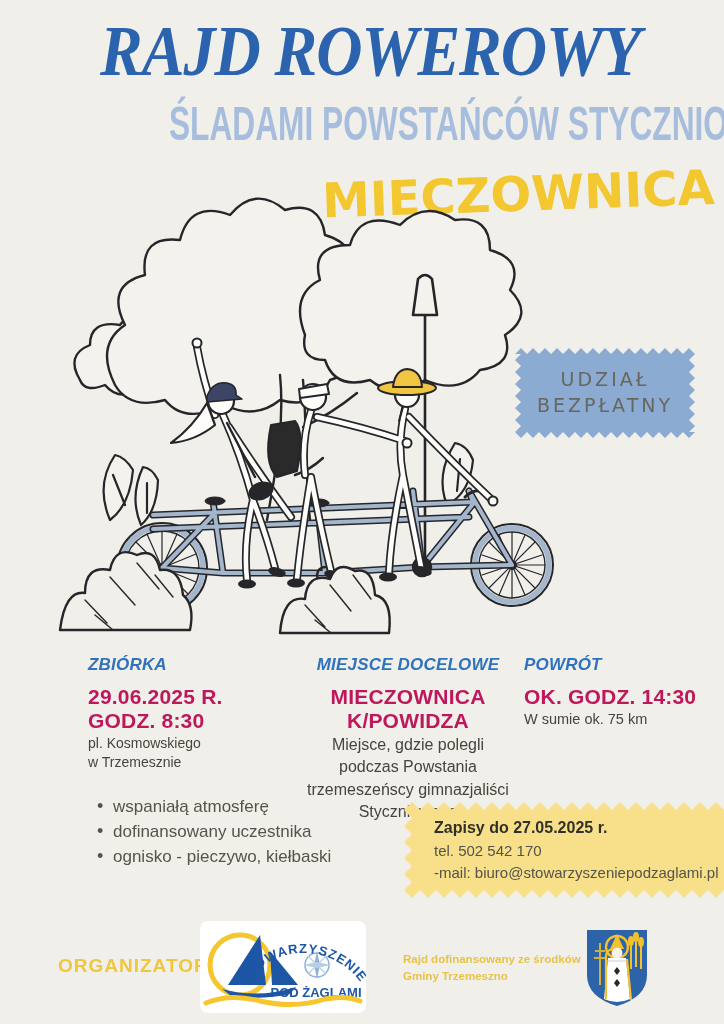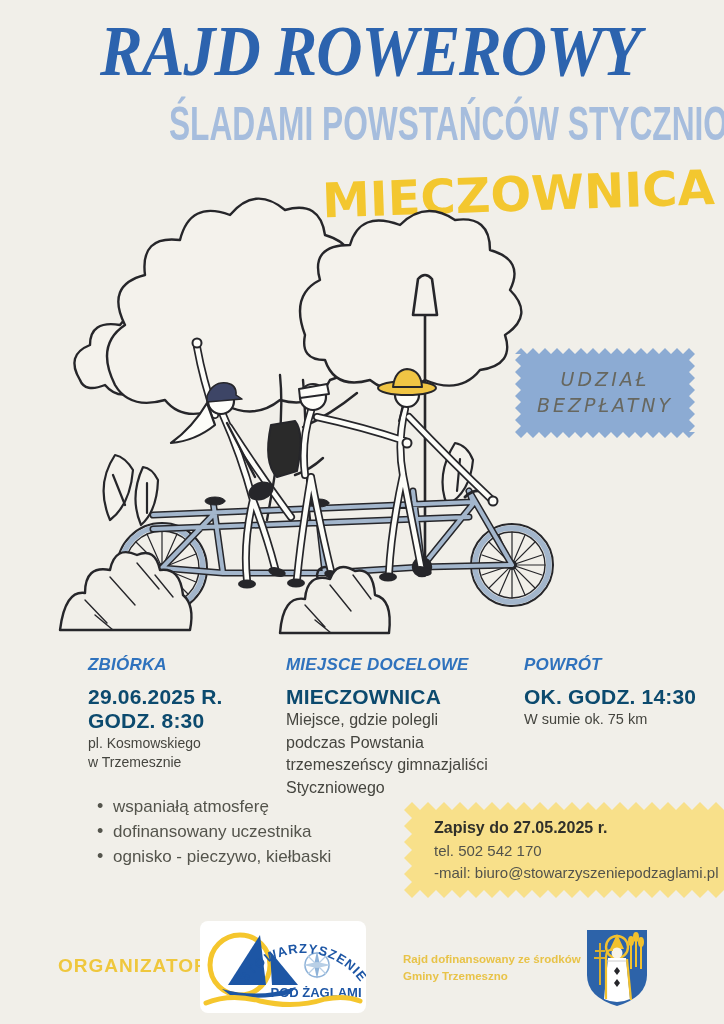--- a/index.html
+++ b/index.html
@@ -12,35 +12,35 @@
          font-size:64px;color:#2c63ae;letter-spacing:-1px;padding-left:8px;}
   .title .sq{display:inline-block;transform:scaleY(1.12);}
   .subtitle{position:absolute;top:96px;left:0;width:724px;text-align:center;
             font-weight:700;font-size:48px;color:#a6bddd;white-space:nowrap;}
   .subtitle .sq{display:inline-block;transform:scaleX(0.66);transform-origin:center;}
   .destination{position:absolute;top:166px;left:322px;width:380px;text-align:center;
                font-family:"DejaVu Sans",sans-serif;font-weight:800;font-size:48px;
                color:#f3c72f;transform:rotate(-2deg);letter-spacing:0px;}
 
   
-  .badge{position:absolute;left:515px;top:348px;width:180px;height:90px;font-style:italic;}
+  .badge{position:absolute;left:515px;top:348px;width:180px;height:90px;}
   .badge svg{position:absolute;left:0;top:0;}
   .badge .txt{position:absolute;left:0;top:0;width:180px;height:90px;
               display:flex;flex-direction:column;justify-content:center;align-items:center;
               font-family:"DejaVu Sans",sans-serif;font-size:19px;letter-spacing:3px;
               color:#67675f;line-height:1.35;}
 
   
   .cols{position:absolute;left:0;top:655px;width:724px;}
   .col{position:absolute;top:0;}
   .col1{left:88px;width:180px;}
-  .col2{left:286px;width:232px;}
+  .col2{left:292px;width:232px;text-align:center;}
   .col3{left:524px;width:190px;}
   .col-header{font-style:italic;font-weight:800;font-size:17px;color:#2f72bd;letter-spacing:.2px;}
-  .col-emph{margin-top:10px;font-weight:800;font-size:21px;color:#0c4a6e;line-height:1.16;letter-spacing:.2px;}
+  .col-emph{margin-top:10px;font-weight:800;font-size:21px;color:#be185d;line-height:1.16;letter-spacing:.2px;}
   .col-details{font-size:14px;color:#45453f;line-height:1.4;}
   .col2 .col-details{font-size:16px;}
   .col3 .col-details{font-size:14.5px;}
 
   
   .provide{position:absolute;left:85px;top:792px;width:300px;}
   .provide-heading{font-weight:800;font-size:17px;color:#3a3a32;}
   .provide-item{margin-top:5px;padding-left:28px;font-size:17px;color:#54544c;position:relative;}
   .provide-item .dot{position:absolute;left:12px;top:-1px;font-size:18px;color:#54544c;}
 
@@ -195,20 +195,21 @@
       </div>
       <div class="col-details">
         <div>pl. Kosmowskiego</div>
         <div>w Trzemesznie</div>
       </div>
     </div>
     <div class="col col2">
       <div class="col-header">MIEJSCE DOCELOWE</div>
       <div class="col-emph">
         <div>MIECZOWNICA</div>
+        <div>K/POWIDZA</div>
       </div>
       <div class="col-details">
         <div>Miejsce, gdzie polegli</div>
         <div>podczas Powstania</div>
         <div>trzemeszeńscy gimnazjaliści</div>
         <div>Styczniowego</div>
       </div>
     </div>
     <div class="col col3">
       <div class="col-header">POWRÓT</div>

